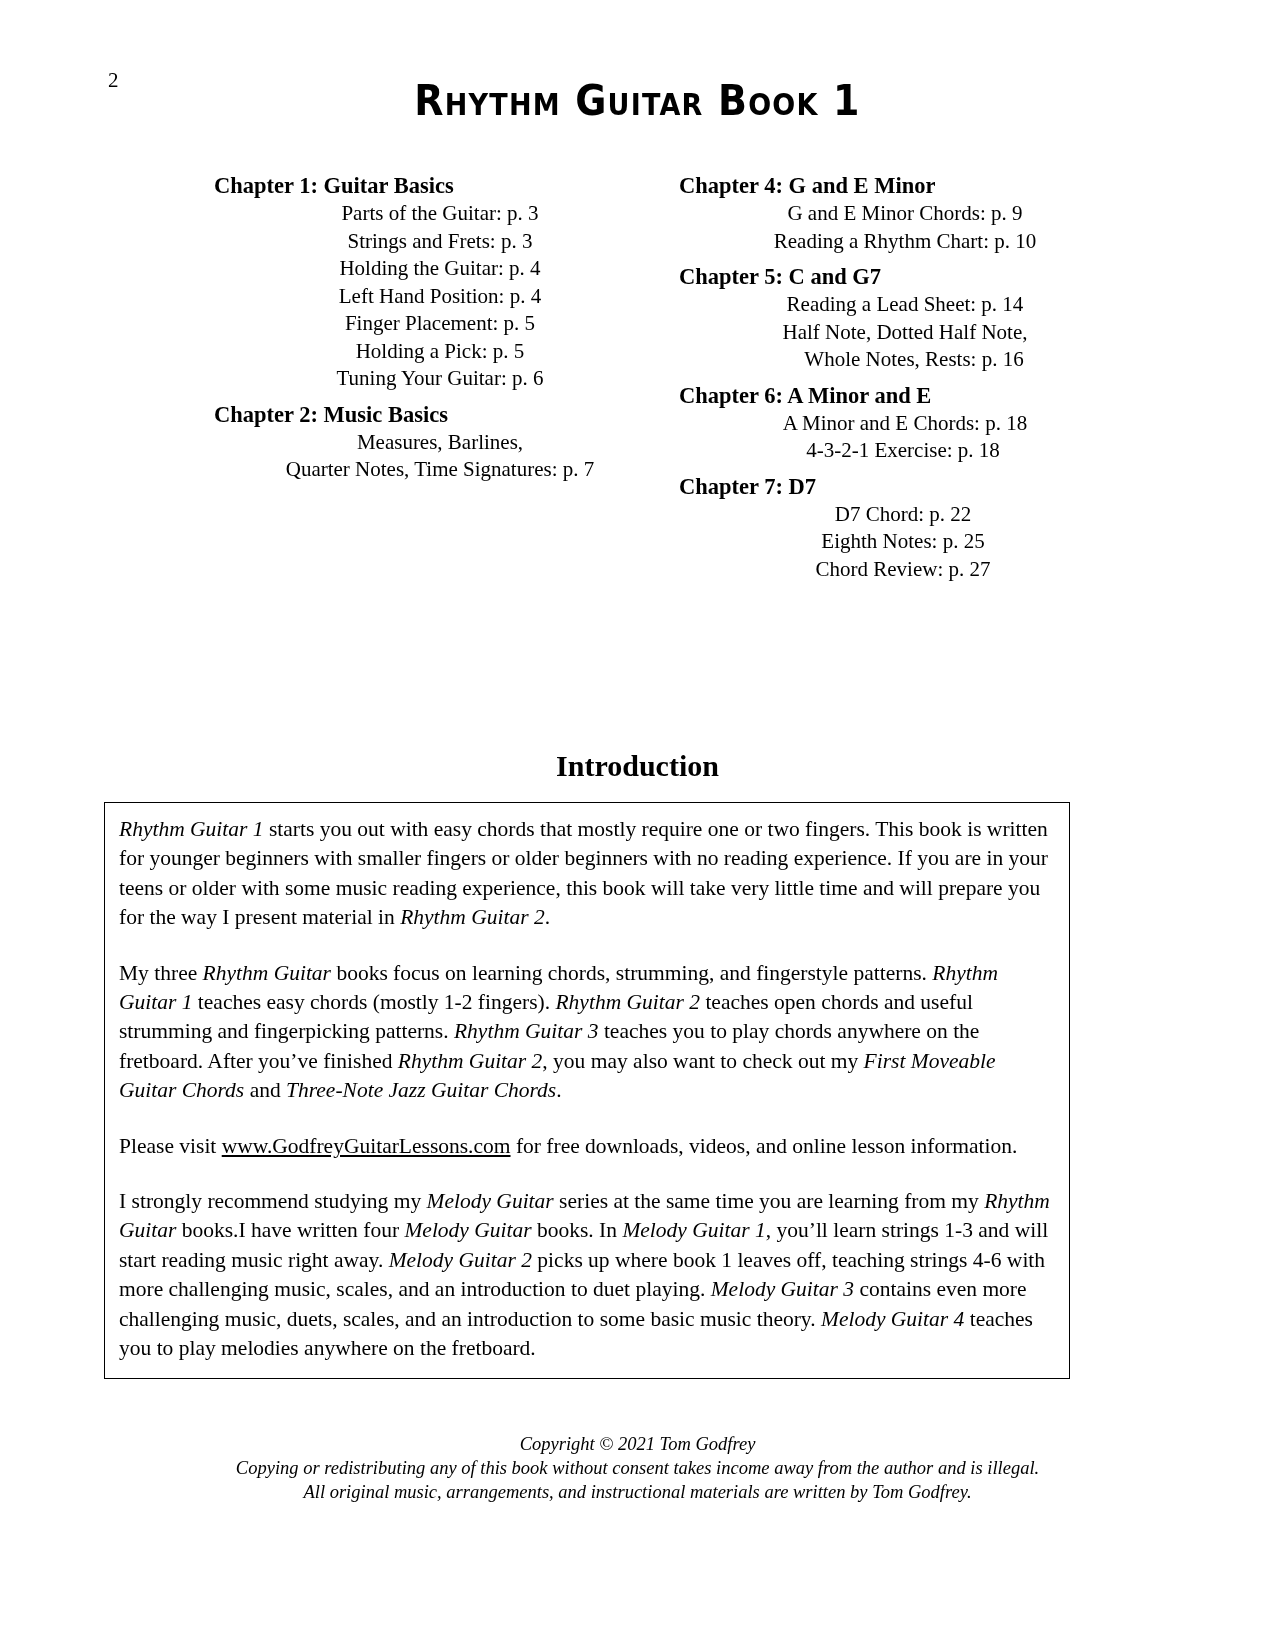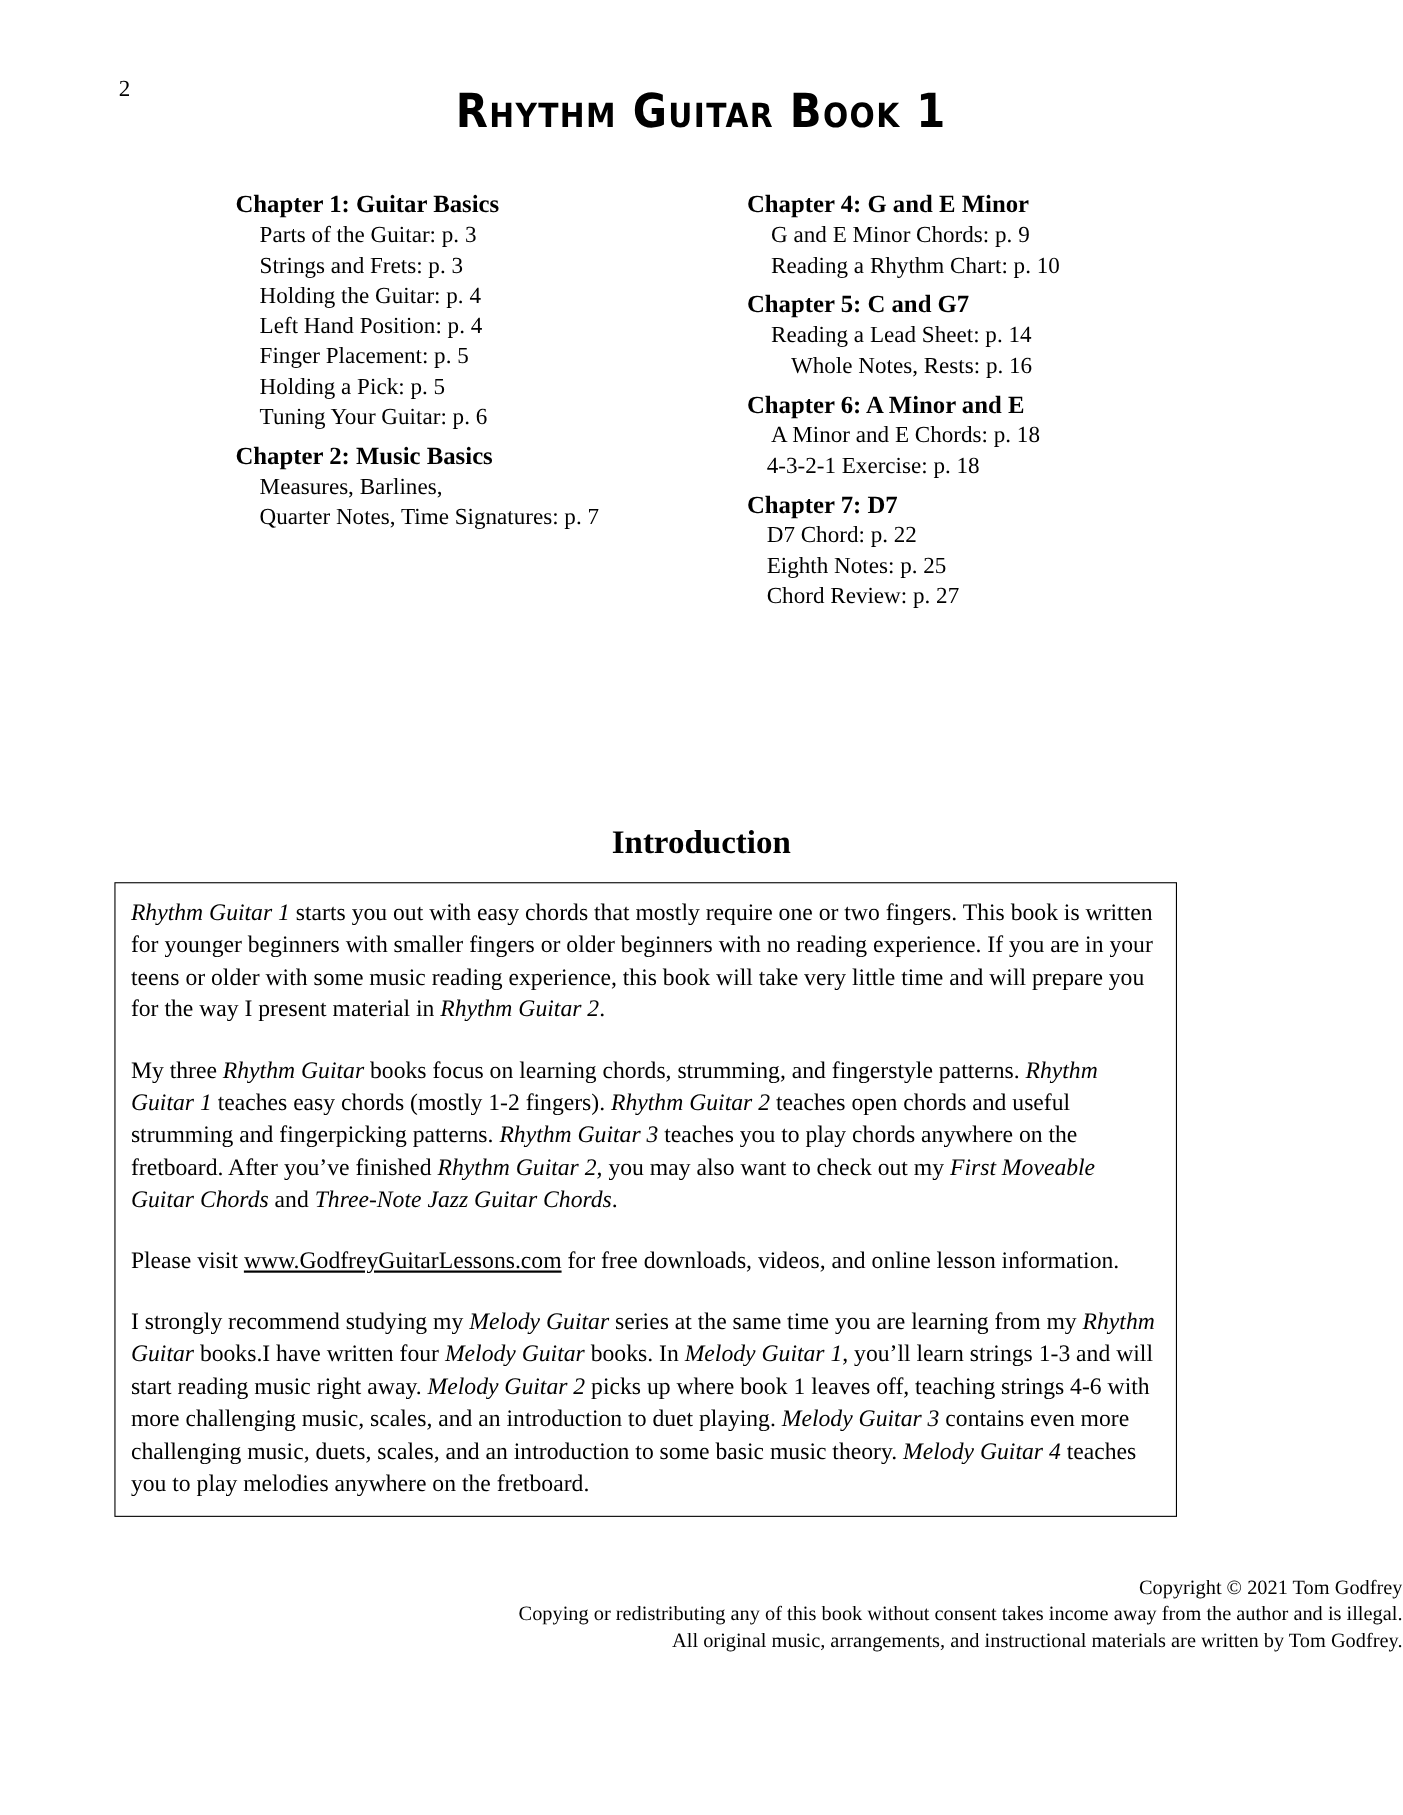--- a/index.html
+++ b/index.html
@@ -64,20 +64,21 @@
   .chapter-title {
     font-weight: bold;
     font-size: 22.5px;
     line-height: 28px;
     white-space: nowrap;
   }
   .chapter-items {
     margin: 0;
     padding: 0;
     list-style: none;
+    text-align: center;
   }
   .chapter-items li {
     font-size: 21px;
     line-height: 27.5px;
     padding-left: 22px;
     white-space: nowrap;
   }
   .chapter-items li.cont {
     padding-left: 40px;
   }
@@ -120,21 +121,22 @@
   .intro-box .link {
     text-decoration: underline;
   }
 
   
   .footer {
     position: absolute;
     left: 0;
     right: 0;
     top: 1432px;
-    text-align: right;
+    text-align: center;
+    font-style: italic;
   }
   .footer div {
     font-size: 18.5px;
     line-height: 24px;
   }
 </style>
 </head>
 <body>
 
 <div class="page">
@@ -178,20 +180,21 @@
         <ul class="chapter-items">
           <li>G and E Minor Chords: p. 9</li>
           <li>Reading a Rhythm Chart: p. 10</li>
         </ul>
       </div>
 
       <div class="chapter">
         <div class="chapter-title">Chapter 5: C and G7</div>
         <ul class="chapter-items">
           <li>Reading a Lead Sheet: p. 14</li>
+          <li>Half Note, Dotted Half Note,</li>
           <li class="cont">Whole Notes, Rests: p. 16</li>
         </ul>
       </div>
 
       <div class="chapter">
         <div class="chapter-title">Chapter 6: A Minor and E</div>
         <ul class="chapter-items">
           <li>A Minor and E Chords: p. 18</li>
           <li class="tight">4-3-2-1 Exercise: p. 18</li>
         </ul>

